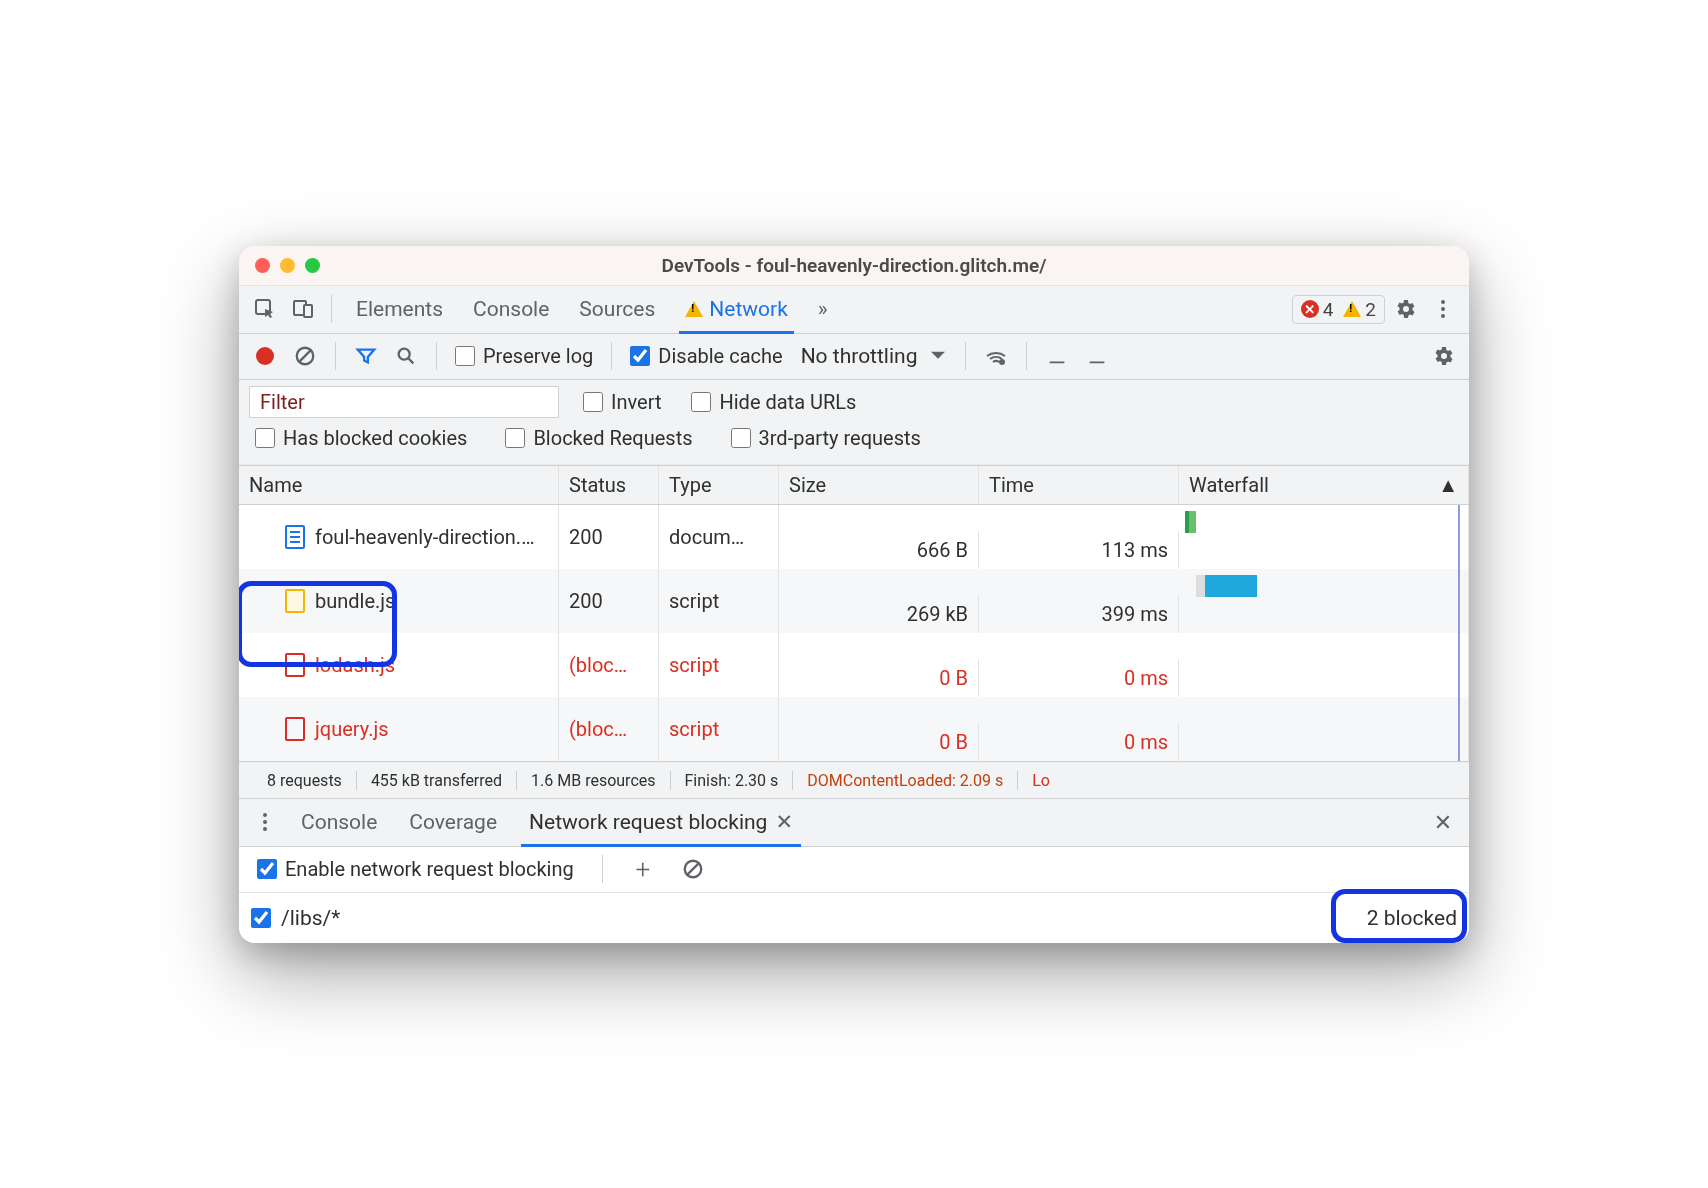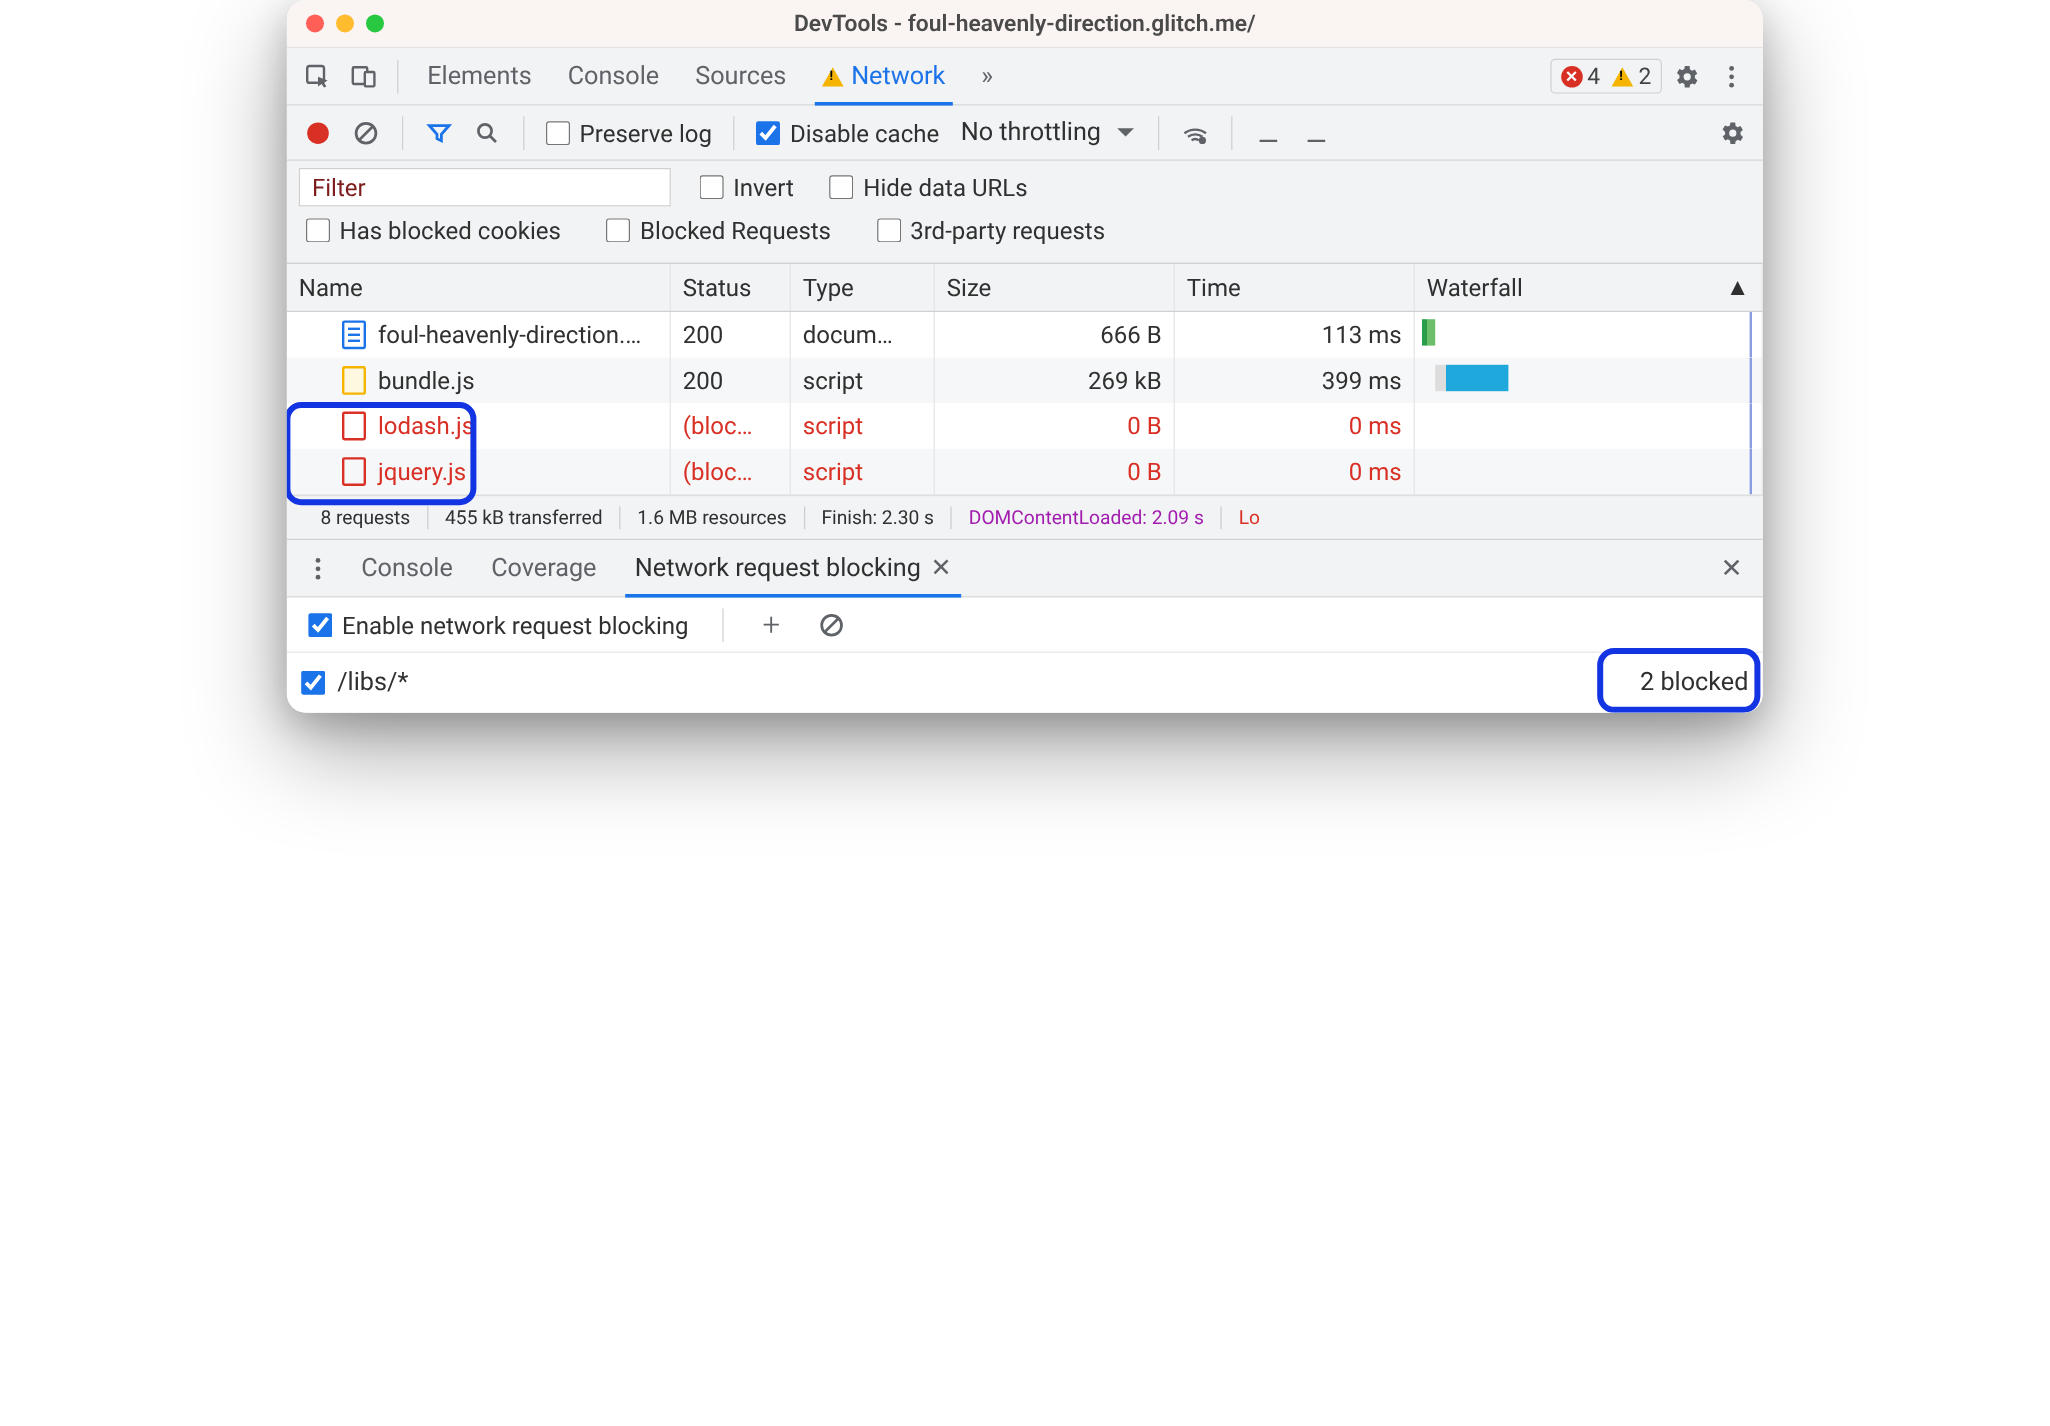--- a/index.html
+++ b/index.html
@@ -9,21 +9,21 @@
     display: flex;
     align-items: center;
     justify-content: center;
     min-height: 100vh;
   }
   .stage {
     width: 1708px;
     height: 1188px;
     position: relative;
     display: flex;
-    align-items: flex-start;
+    align-items: center;
     justify-content: center;
     border-radius: 30px;
   }
   .window {
     width: 1230px;
     background: #fff;
     border-radius: 16px;
     box-shadow: 0 30px 80px rgba(0,0,0,0.35), 0 10px 30px rgba(0,0,0,0.2);
     overflow: hidden;
     font-size: 21px;
@@ -145,21 +145,21 @@
     padding: 7px 10px;
     border-right:1px solid #e3e3e3;
     white-space:nowrap; overflow:hidden; text-overflow:ellipsis;
     font-size:20px;
     display:flex; align-items:center;
   }
   .th { color:#303030; }
   .th.wat { justify-content:space-between; }
   .trow:nth-child(odd) { background:#fff; }
   .trow:nth-child(even) { background:#f6f7f8; }
-  .td.size, .td.time { justify-content:flex-end; }
+  .td.size, .td.time { justify-content:flex-end;margin-top:26px; }
   .trow.blocked .td { color:#d93025; }
   .name-cell { display:flex; align-items:center; gap:10px;margin-left:36px; }
   .file-ico {
     width:20px; height:24px; border:2px solid #999; border-radius:2px;
     display:inline-block; position:relative;
   }
   .file-ico.doc { border-color:#1a73e8; }
   .file-ico.doc::before { content:""; position:absolute; left:3px; right:3px; top:4px; height:2px; background:#1a73e8; box-shadow:0 5px 0 #1a73e8, 0 10px 0 #1a73e8; }
   .file-ico.js { border-color:#f5b400; background:#fff8e0; }
   .file-ico.js-red { border-color:#d93025; }
@@ -176,21 +176,21 @@
   
   .summary {
     display:flex; gap:0; padding: 8px 14px; font-size:16px;
     background:#f1f3f4;
     border-top:1px solid #eee;
     overflow:hidden;
     white-space:nowrap;
   }
   .summary span { padding:0 14px; border-right:1px solid #ccc; }
   .summary span:first-child{border-left:none;}
-  .summary .dcl { color:#a21caf; }
+  .summary .dcl { color:#c2410c; }
   .summary .load { color:#d93025; }
   
   .drawer { border-top:1px solid #d0d0d0; }
   .drawer-tabs {
     display:flex; align-items:center; height:48px; padding:0 8px; gap:4px;
     background:#f1f3f4; border-bottom:1px solid #d0d0d0;
   }
   .dtab { padding:0 14px; height:100%; display:flex; align-items:center; color:#5f6368; gap:8px; position:relative; }
   .dtab.active { color:#303030; }
   .dtab.active::after { content:""; position:absolute; left:6px; right:6px; bottom:-1px; height:3px; background:#1a73e8; }

